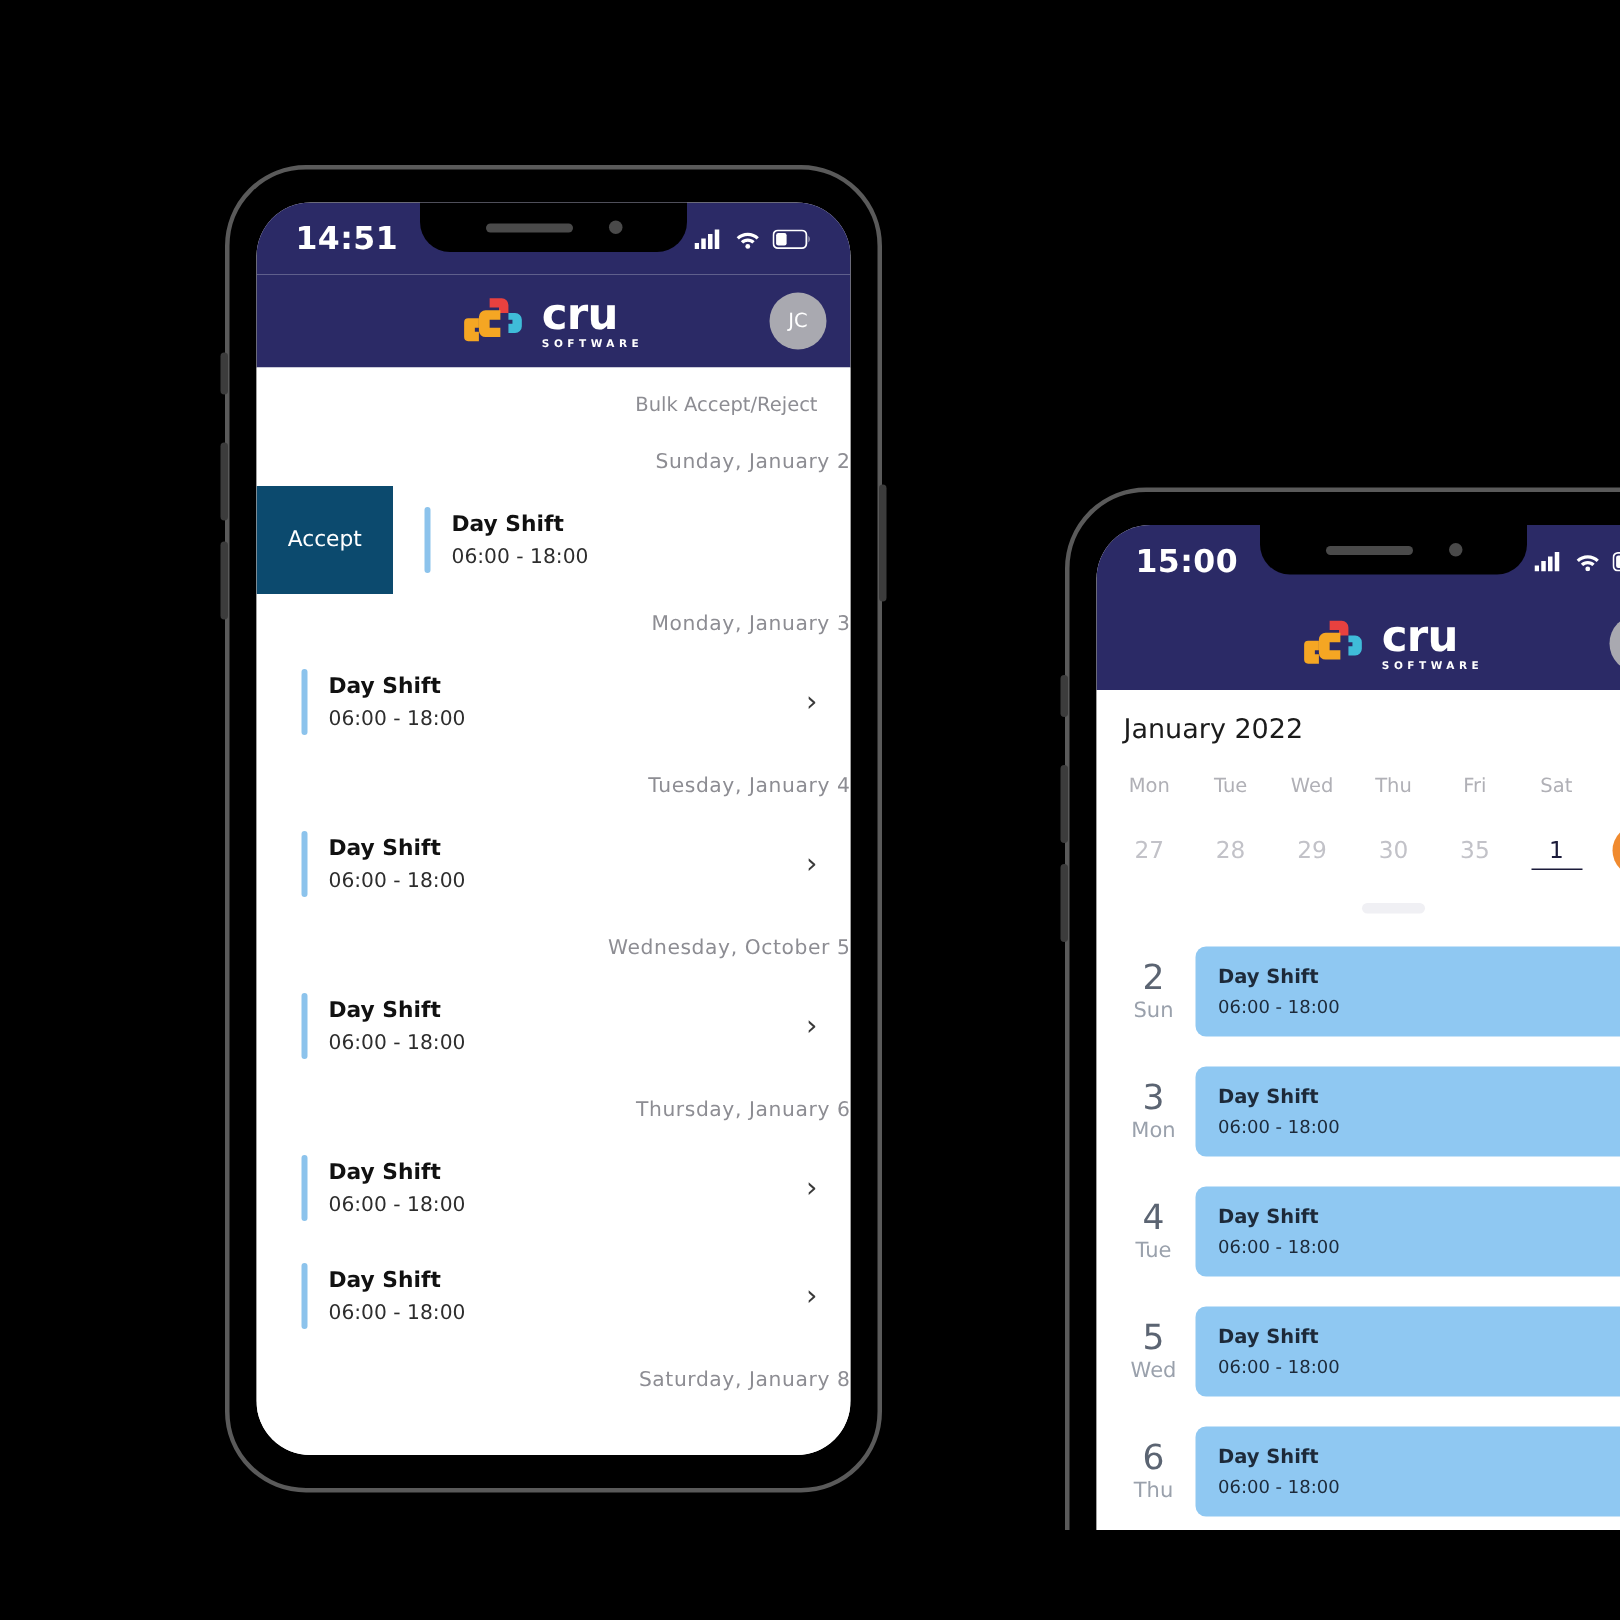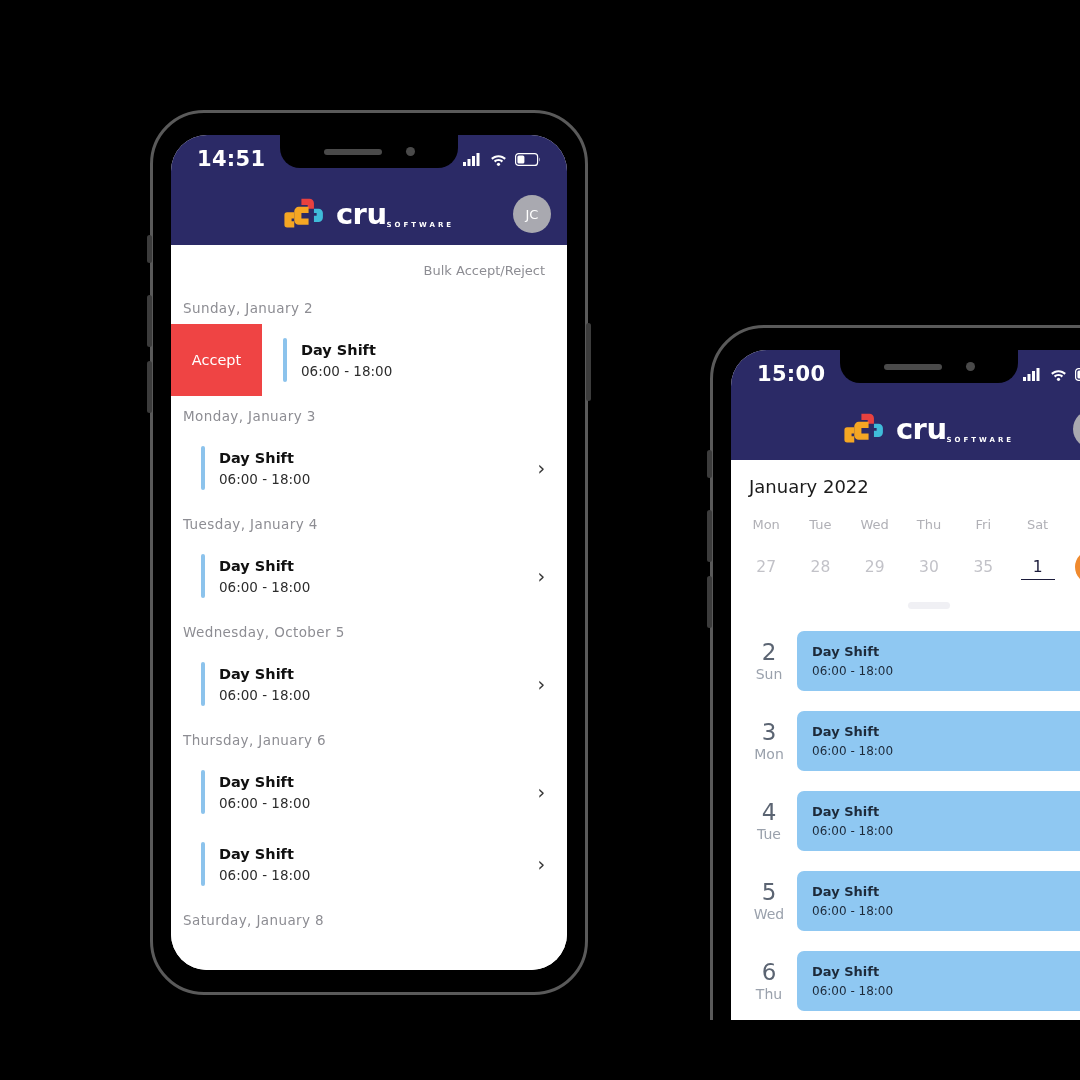--- a/index.html
+++ b/index.html
@@ -107,21 +107,21 @@
     position: relative;
   }
   .logo-wrap {
     display: flex;
     align-items: center;
     gap: 10px;
   }
   .logo-mark { width: 42px; height: 34px; display:block; }
   .logo-text-block {
     display: flex;
-    flex-direction: row;
+    flex-direction: column;
     align-items: flex-start;
     line-height: 1;
   }
   .logo-word {
     color: #ffffff;
     font-size: 29px;
     font-weight: bold;
     letter-spacing: -0.5px;
     font-family: "DejaVu Sans", sans-serif;
   }
@@ -168,30 +168,31 @@
     font-size: 13px;
     font-family: "DejaVu Sans", sans-serif;
   }
   .daygroup { padding: 0 0 0 0; }
   .day-label {
     color: #8d8d93;
     font-size: 13.5px;
     letter-spacing: 0.4px;
     padding: 12px 0 8px 12px;
     font-family: "DejaVu Sans", sans-serif;
+    text-align: right;
   }
   .shift-row {
     display: flex;
     align-items: stretch;
     min-height: 72px;
     position: relative;
   }
   .accept-btn {
     width: 91px;
-    background: #ef4444;
+    background: #0c4a6e;
     color: #ffffff;
     display: flex;
     align-items: center;
     justify-content: center;
     font-size: 14.5px;
     font-family: "DejaVu Sans", sans-serif;
     flex: none;
   }
   .shift-body {
     flex: 1;

